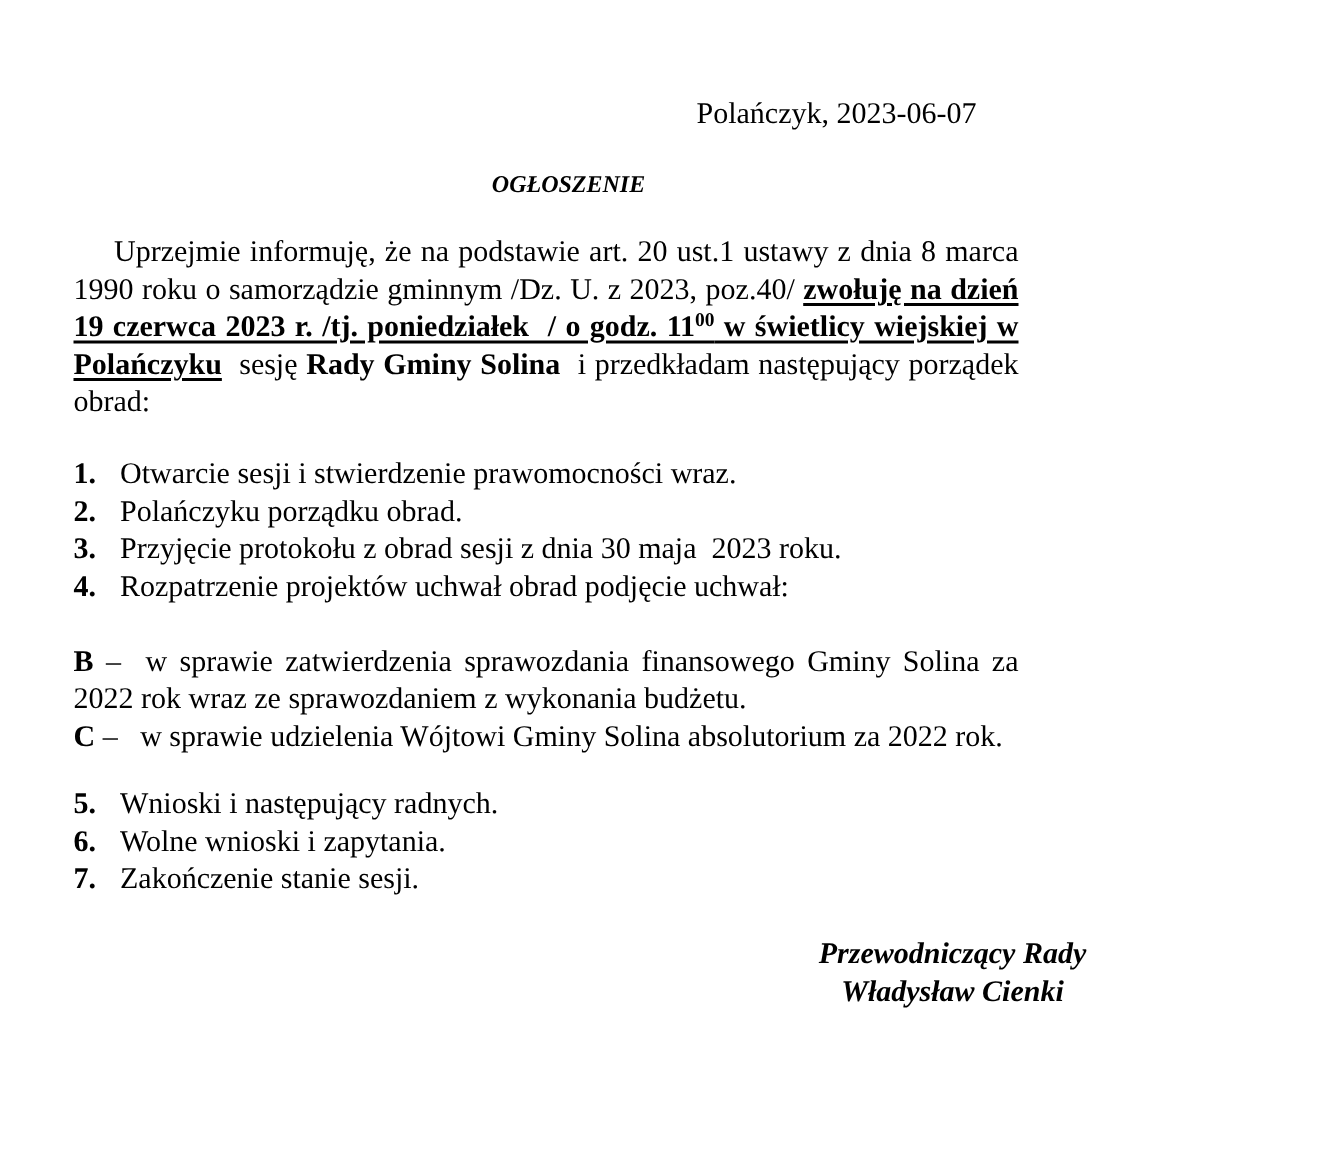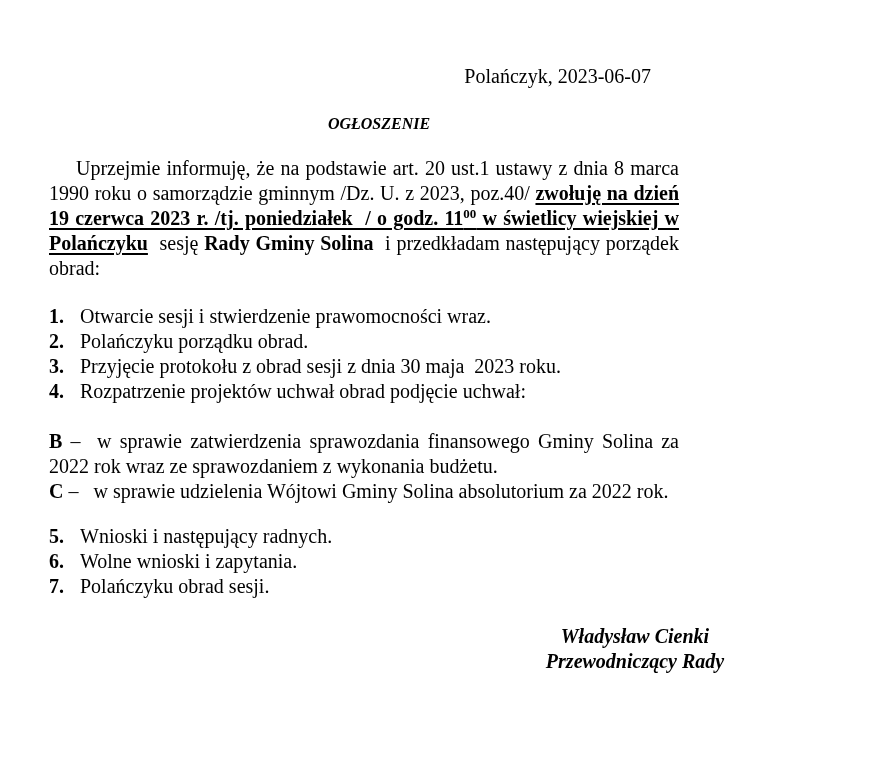--- a/index.html
+++ b/index.html
@@ -113,22 +113,22 @@
     <div class="agenda-item">
       <span class="num">5.</span>
       <span class="txt">Wnioski i następujący radnych.</span>
     </div>
     <div class="agenda-item">
       <span class="num">6.</span>
       <span class="txt">Wolne wnioski i zapytania.</span>
     </div>
     <div class="agenda-item">
       <span class="num">7.</span>
-      <span class="txt">Polańczyku obrad sesji.</span>
+      <span class="txt">Zakończenie stanie sesji.</span>
     </div>
   </div>
 
   <div class="signature-block">
+    <div>Przewodniczący Rady</div>
     <div>Władysław Cienki</div>
-    <div>Przewodniczący Rady</div>
   </div>
 
 </div>
 
 </body></html>

